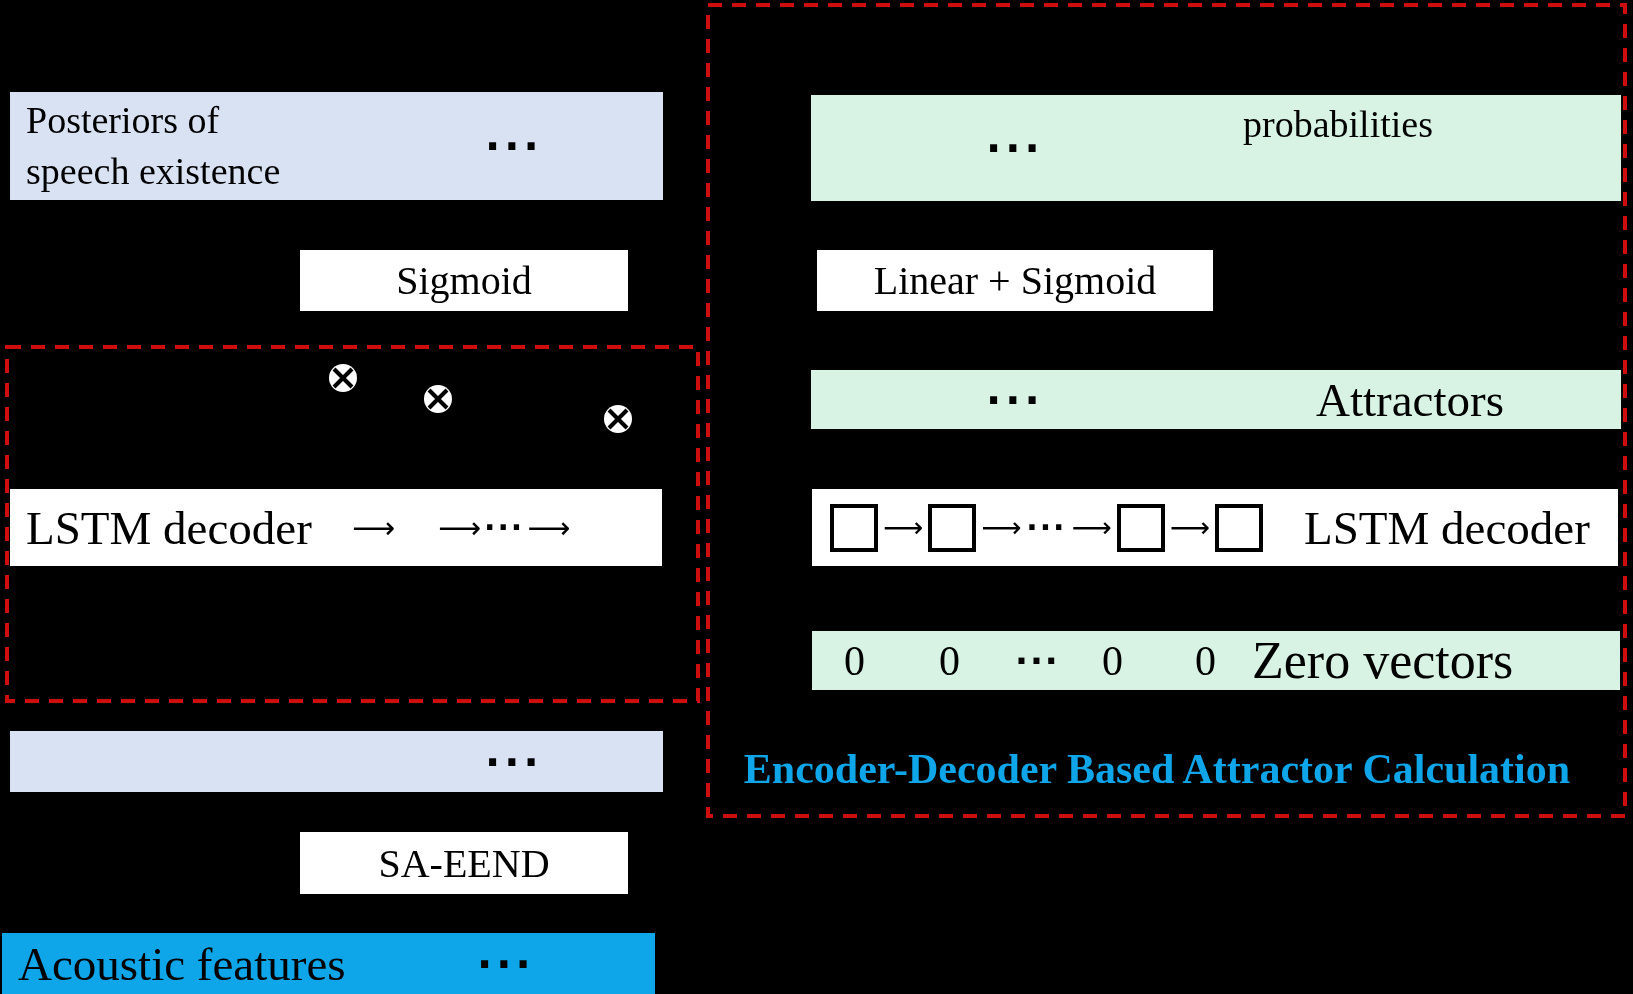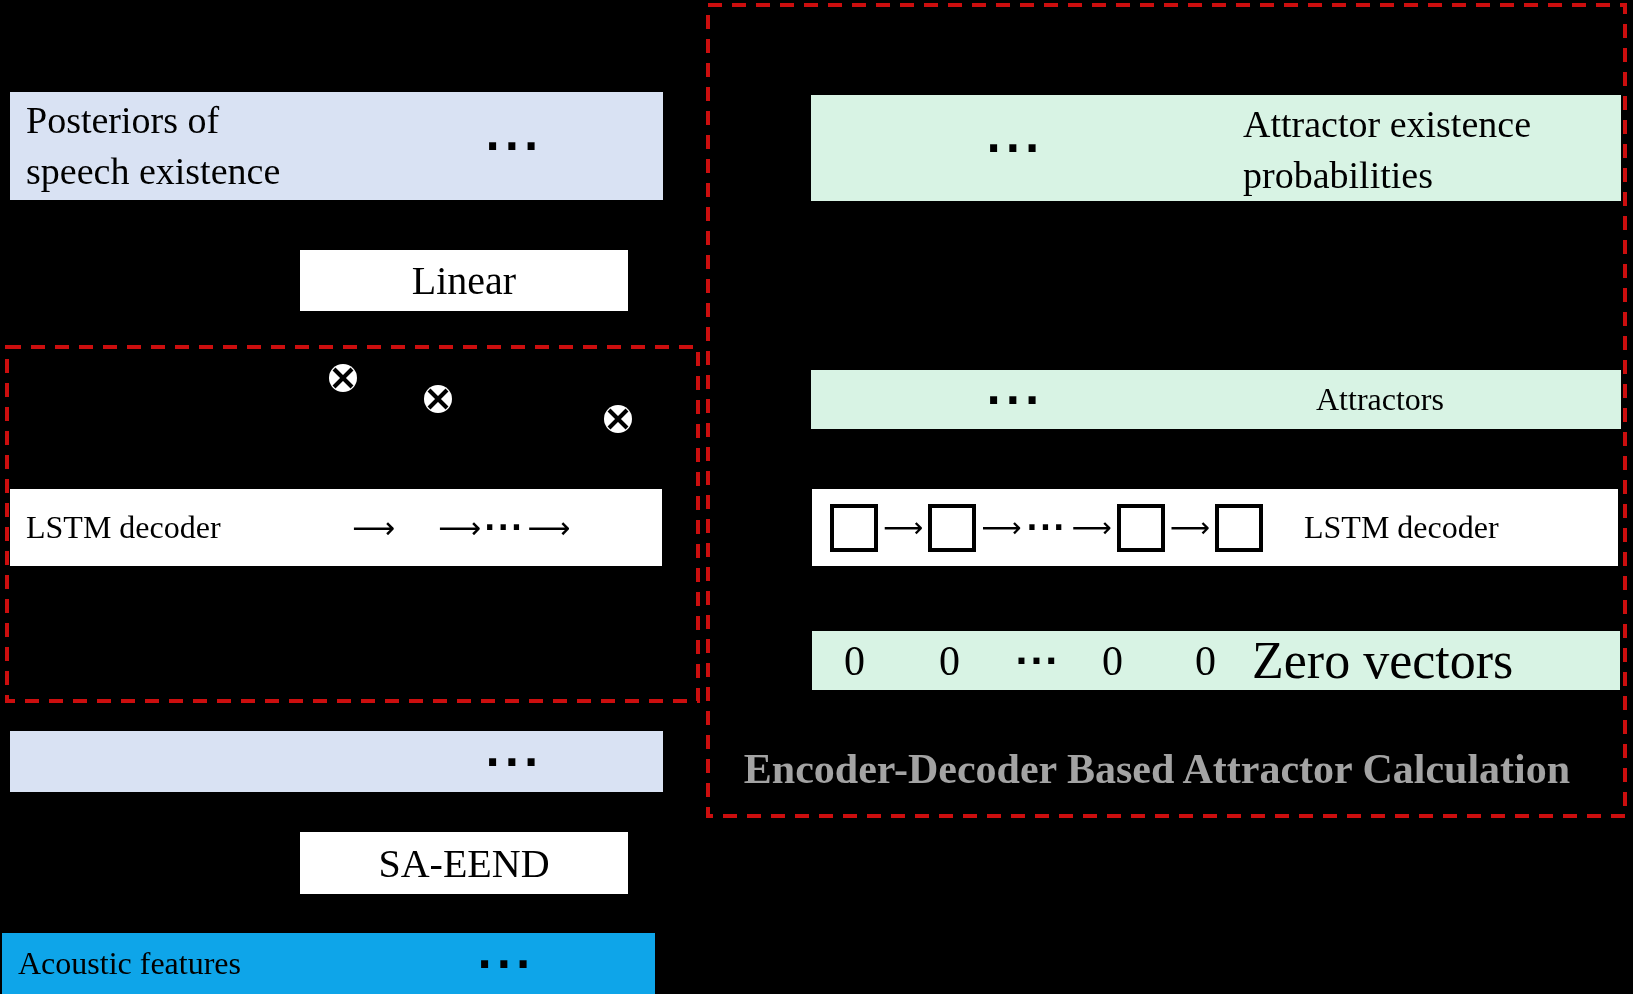--- a/index.html
+++ b/index.html
@@ -18,21 +18,21 @@
   .fill-green { background: #d8f3e4; }
   .fill-white { background: #ffffff; }
   .bordered   { border: 2px solid #000000; }
   .center-txt {
     display: flex; align-items: center; justify-content: center;
     font-size: 40px; white-space: nowrap;
   }
   .side-label {
     position: absolute; left: 16px; top: 0; bottom: 0;
     display: flex; align-items: center;
-    font-size: 32px; white-space: nowrap;
+    font-size: 47px; white-space: nowrap;
   }
   .two-line { position: absolute; font-size: 38px; line-height: 51px; white-space: nowrap; }
   .ellipsis {
     position: absolute; top: 0; bottom: 0;
     display: flex; align-items: center;
     font-family: "DejaVu Sans", sans-serif;
     font-size: 40px; font-weight: 700; letter-spacing: 4px;
   }
   .glyph-arrow {
     font-family: "DejaVu Sans", sans-serif;
@@ -95,21 +95,21 @@
 
   <div class="box fill-blue" style="left: 10px; top: 92px; width: 653px; height: 108px; background-color: rgb(217, 226, 243);">
     <div class="two-line" style="left:16px; top:3px;">
       <div>Posteriors of</div>
       <div>speech existence</div>
     </div>
     <span class="ellipsis" style="left:475px;">···</span>
   </div>
 
   <div class="box fill-white bordered center-txt" style="left:298px; top:248px; width:332px; height:65px;">
-    <span>Linear</span>
+    <span>Sigmoid</span>
   </div>
 
   <div class="box fill-white" style="left:10px; top:489px; width:652px; height:77px;">
     <span class="side-label">LSTM decoder</span>
     <span class="glyph-arrow enc-arrow1">⟶</span>
     <span class="enc-arrow-group">
       <span class="glyph-arrow">⟶</span>
       <span class="glyph-dots">···</span>
       <span class="glyph-arrow">⟶</span>
     </span>
@@ -125,25 +125,27 @@
   </div>
 
   <div class="box fill-blue" style="left: 2px; top: 933px; width: 653px; height: 61px; background-color: #0ea5e9;">
     <span class="side-label">Acoustic features</span>
     <span class="ellipsis" style="left:475px;">···</span>
   </div>
 
   <div class="box fill-green" style="left: 811px; top: 95px; width: 810px; height: 106px; background-color: rgb(216, 243, 228);">
     <span class="ellipsis" style="left:175px;">···</span>
     <div class="two-line" style="left:432px; top:4px;">
-      <div>Attractor existence</div>
       <div>probabilities</div>
     </div>
   </div>
 
+  <div class="box fill-white bordered center-txt" style="left:815px; top:248px; width:400px; height:65px;">
+    <span>Linear + Sigmoid</span>
+  </div>
 
   <div class="box fill-green" style="left: 811px; top: 370px; width: 810px; height: 59px; background-color: rgb(216, 243, 228);">
     <span class="ellipsis" style="left:175px;">···</span>
     <span class="side-label" style="left:505px;">Attractors</span>
   </div>
 
   <div class="box fill-white" style="left:812px; top:489px; width:806px; height:77px;">
     <span class="dec-chain">
       <span class="lstm-cell"></span>
       <span class="glyph-arrow" style="font-size:28px;">⟶</span>
@@ -160,15 +162,15 @@
 
   <div class="box fill-green" style="left: 812px; top: 631px; width: 808px; height: 59px; background-color: rgb(216, 243, 228);">
     <span class="zero-item" style="left:32px;">0</span>
     <span class="zero-item" style="left:127px;">0</span>
     <span class="zero-item glyph-dots" style="left:203px; font-size:34px;">···</span>
     <span class="zero-item" style="left:290px;">0</span>
     <span class="zero-item" style="left:383px;">0</span>
     <span class="side-label" style="left:440px; font-size:52px;">Zero vectors</span>
   </div>
 
-  <div class="caption" style="color: #a3a3a3;">Encoder-Decoder Based Attractor Calculation</div>
+  <div class="caption" style="color: #0ea5e9;">Encoder-Decoder Based Attractor Calculation</div>
 
 </div>
 
 </body></html>

